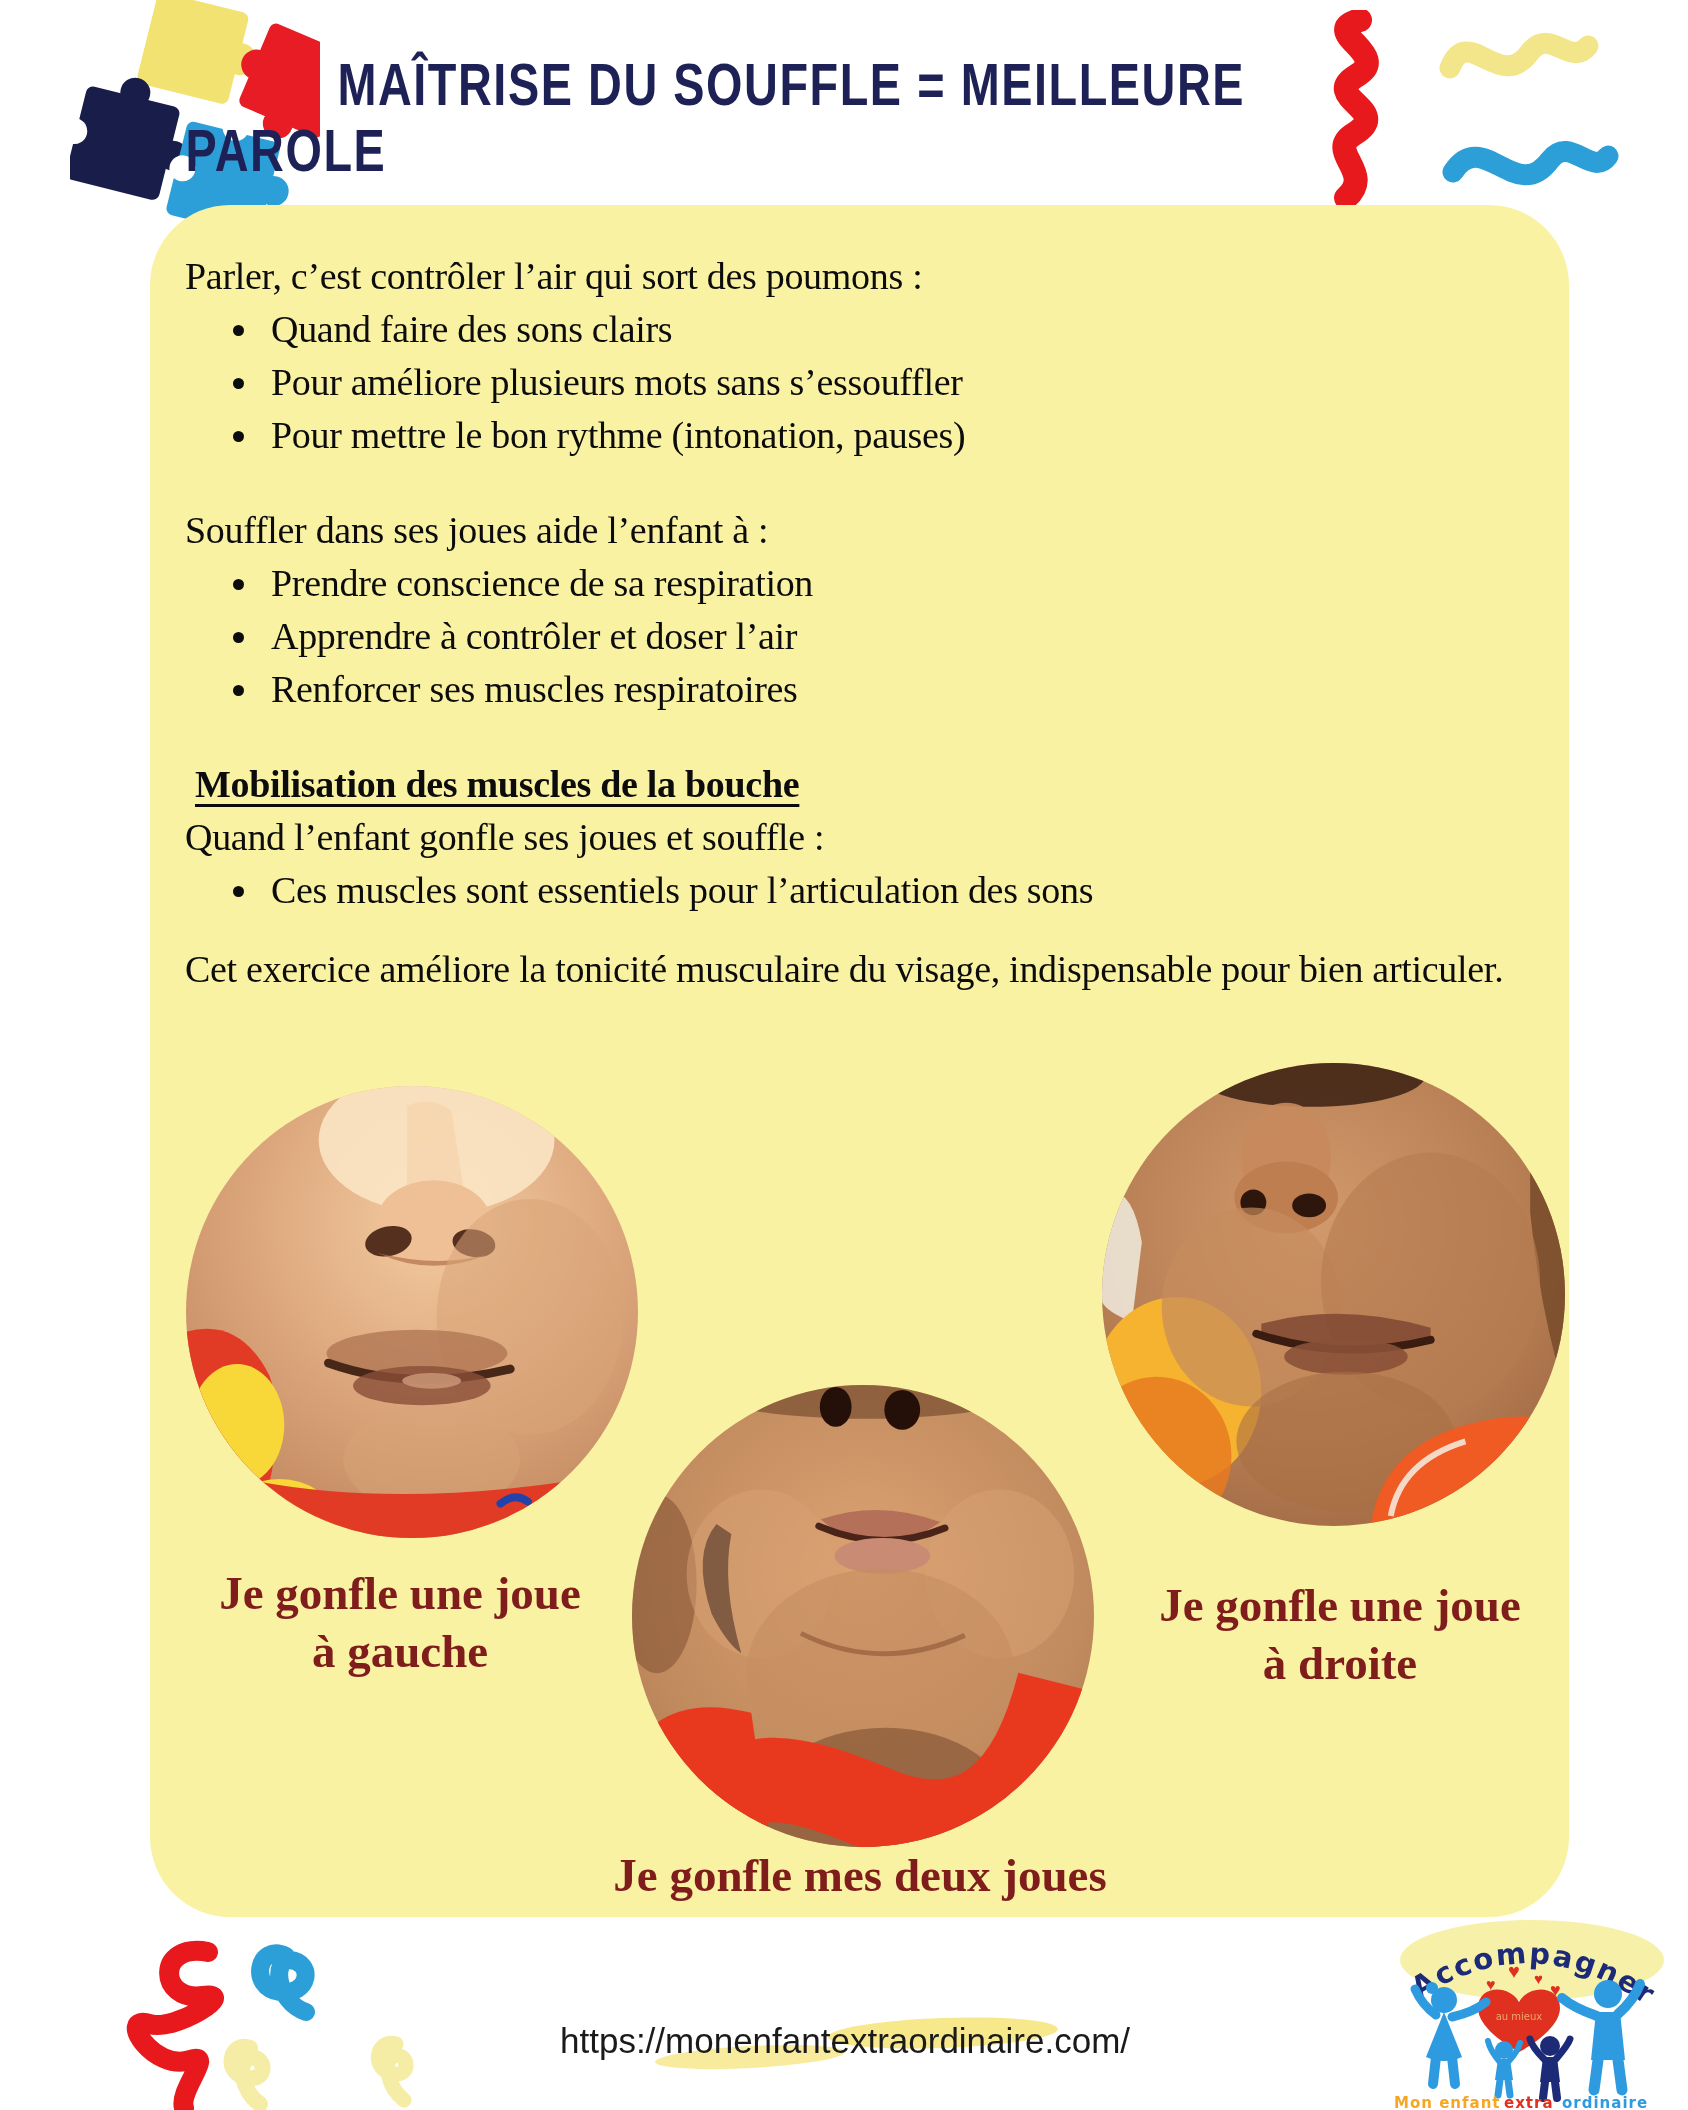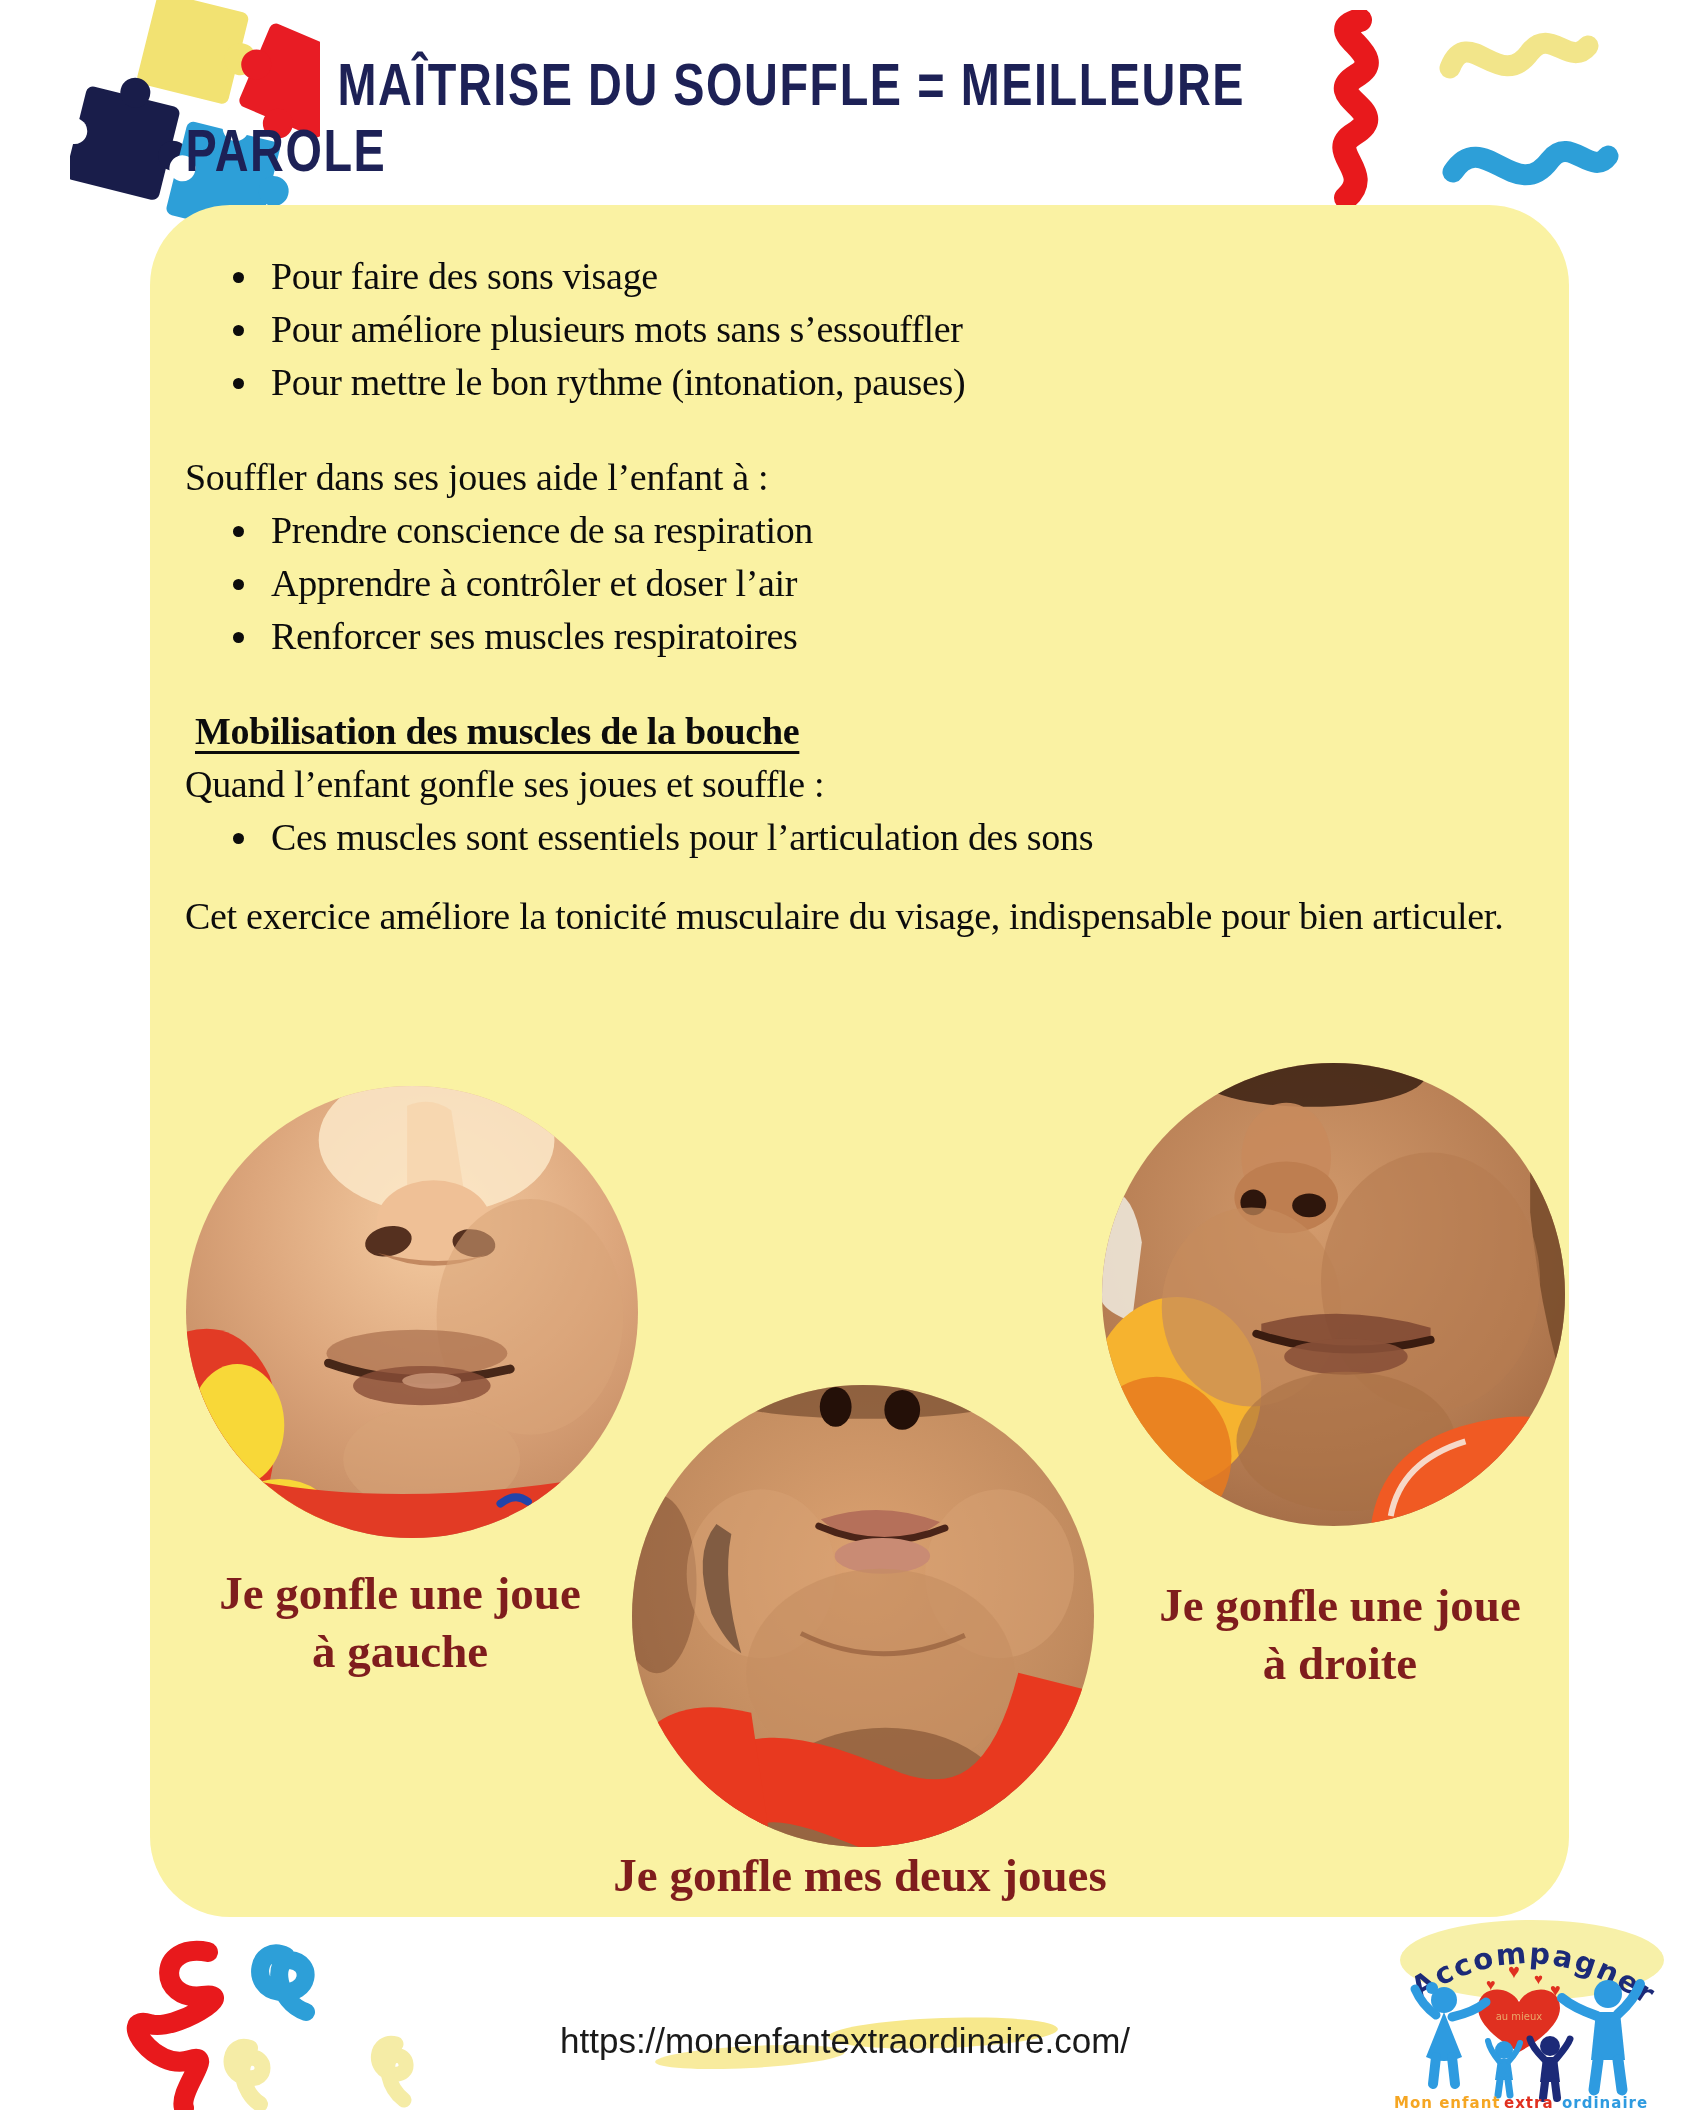--- a/index.html
+++ b/index.html
@@ -104,21 +104,22 @@
 
   <svg id="squiggles-tr" viewBox="0 0 335 210">
     <path d="M62,10 C18,22 96,44 58,66 C22,88 96,100 56,124 C26,142 78,162 48,188" stroke="#E8191C" stroke-width="24" fill="none" stroke-linecap="round"></path>
     <path d="M152,58 C170,12 202,84 232,42 C252,16 272,58 290,36" stroke="#F2E58A" stroke-width="21" fill="none" stroke-linecap="round"></path>
     <path d="M155,162 C185,116 218,196 252,150 C272,124 294,168 310,146" stroke="#2D9FD8" stroke-width="21" fill="none" stroke-linecap="round"></path>
   </svg>
 
   <div id="card"></div>
 
   <div id="content">
-    <p class="bullet"><span class="dot"></span><span>Pour faire des sons visage</span></p>
+    <p class="intro">Parler, c’est contrôler l’air qui sort des poumons :</p>
+    <p class="bullet"><span class="dot"></span><span>Quand faire des sons clairs</span></p>
     <p class="bullet"><span class="dot"></span><span>Pour améliore plusieurs mots sans s’essouffler</span></p>
     <p class="bullet"><span class="dot"></span><span>Pour mettre le bon rythme (intonation, pauses)</span></p>
 
     <div class="spacer"></div>
 
     <p class="intro">Souffler dans ses joues aide l’enfant à :</p>
     <p class="bullet"><span class="dot"></span><span>Prendre conscience de sa respiration</span></p>
     <p class="bullet"><span class="dot"></span><span>Apprendre à contrôler et doser l’air</span></p>
     <p class="bullet"><span class="dot"></span><span>Renforcer ses muscles respiratoires</span></p>
 

